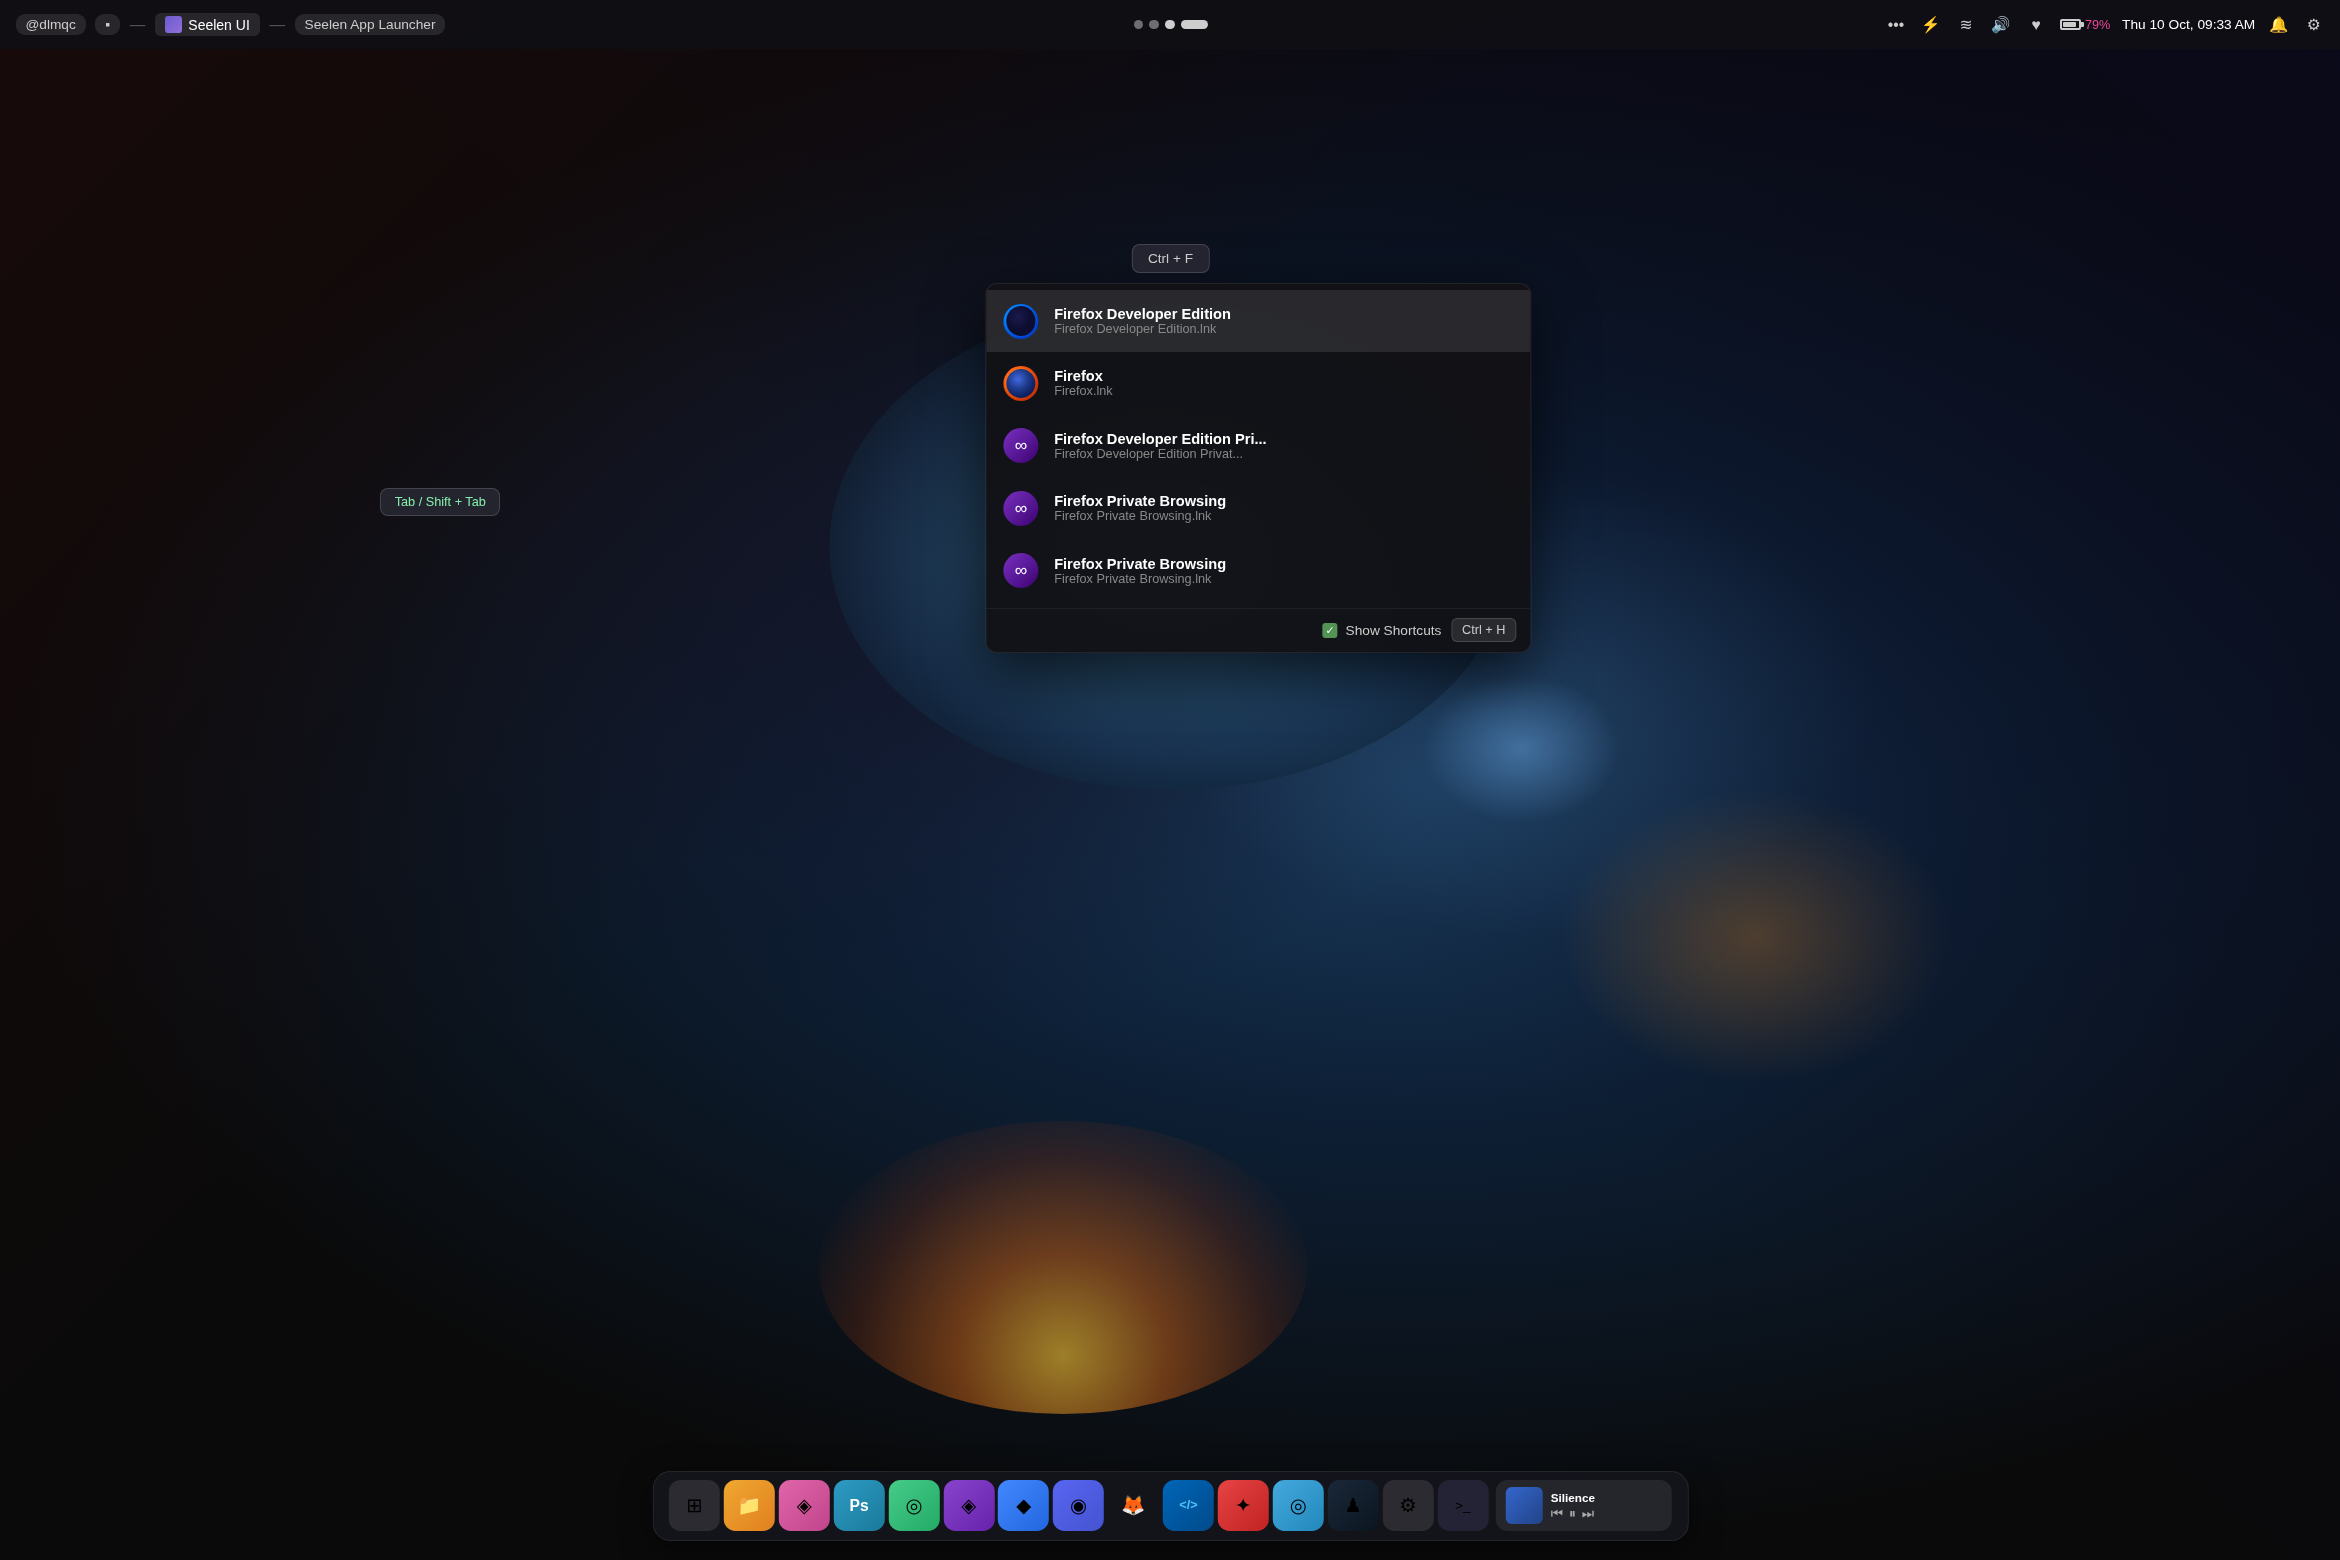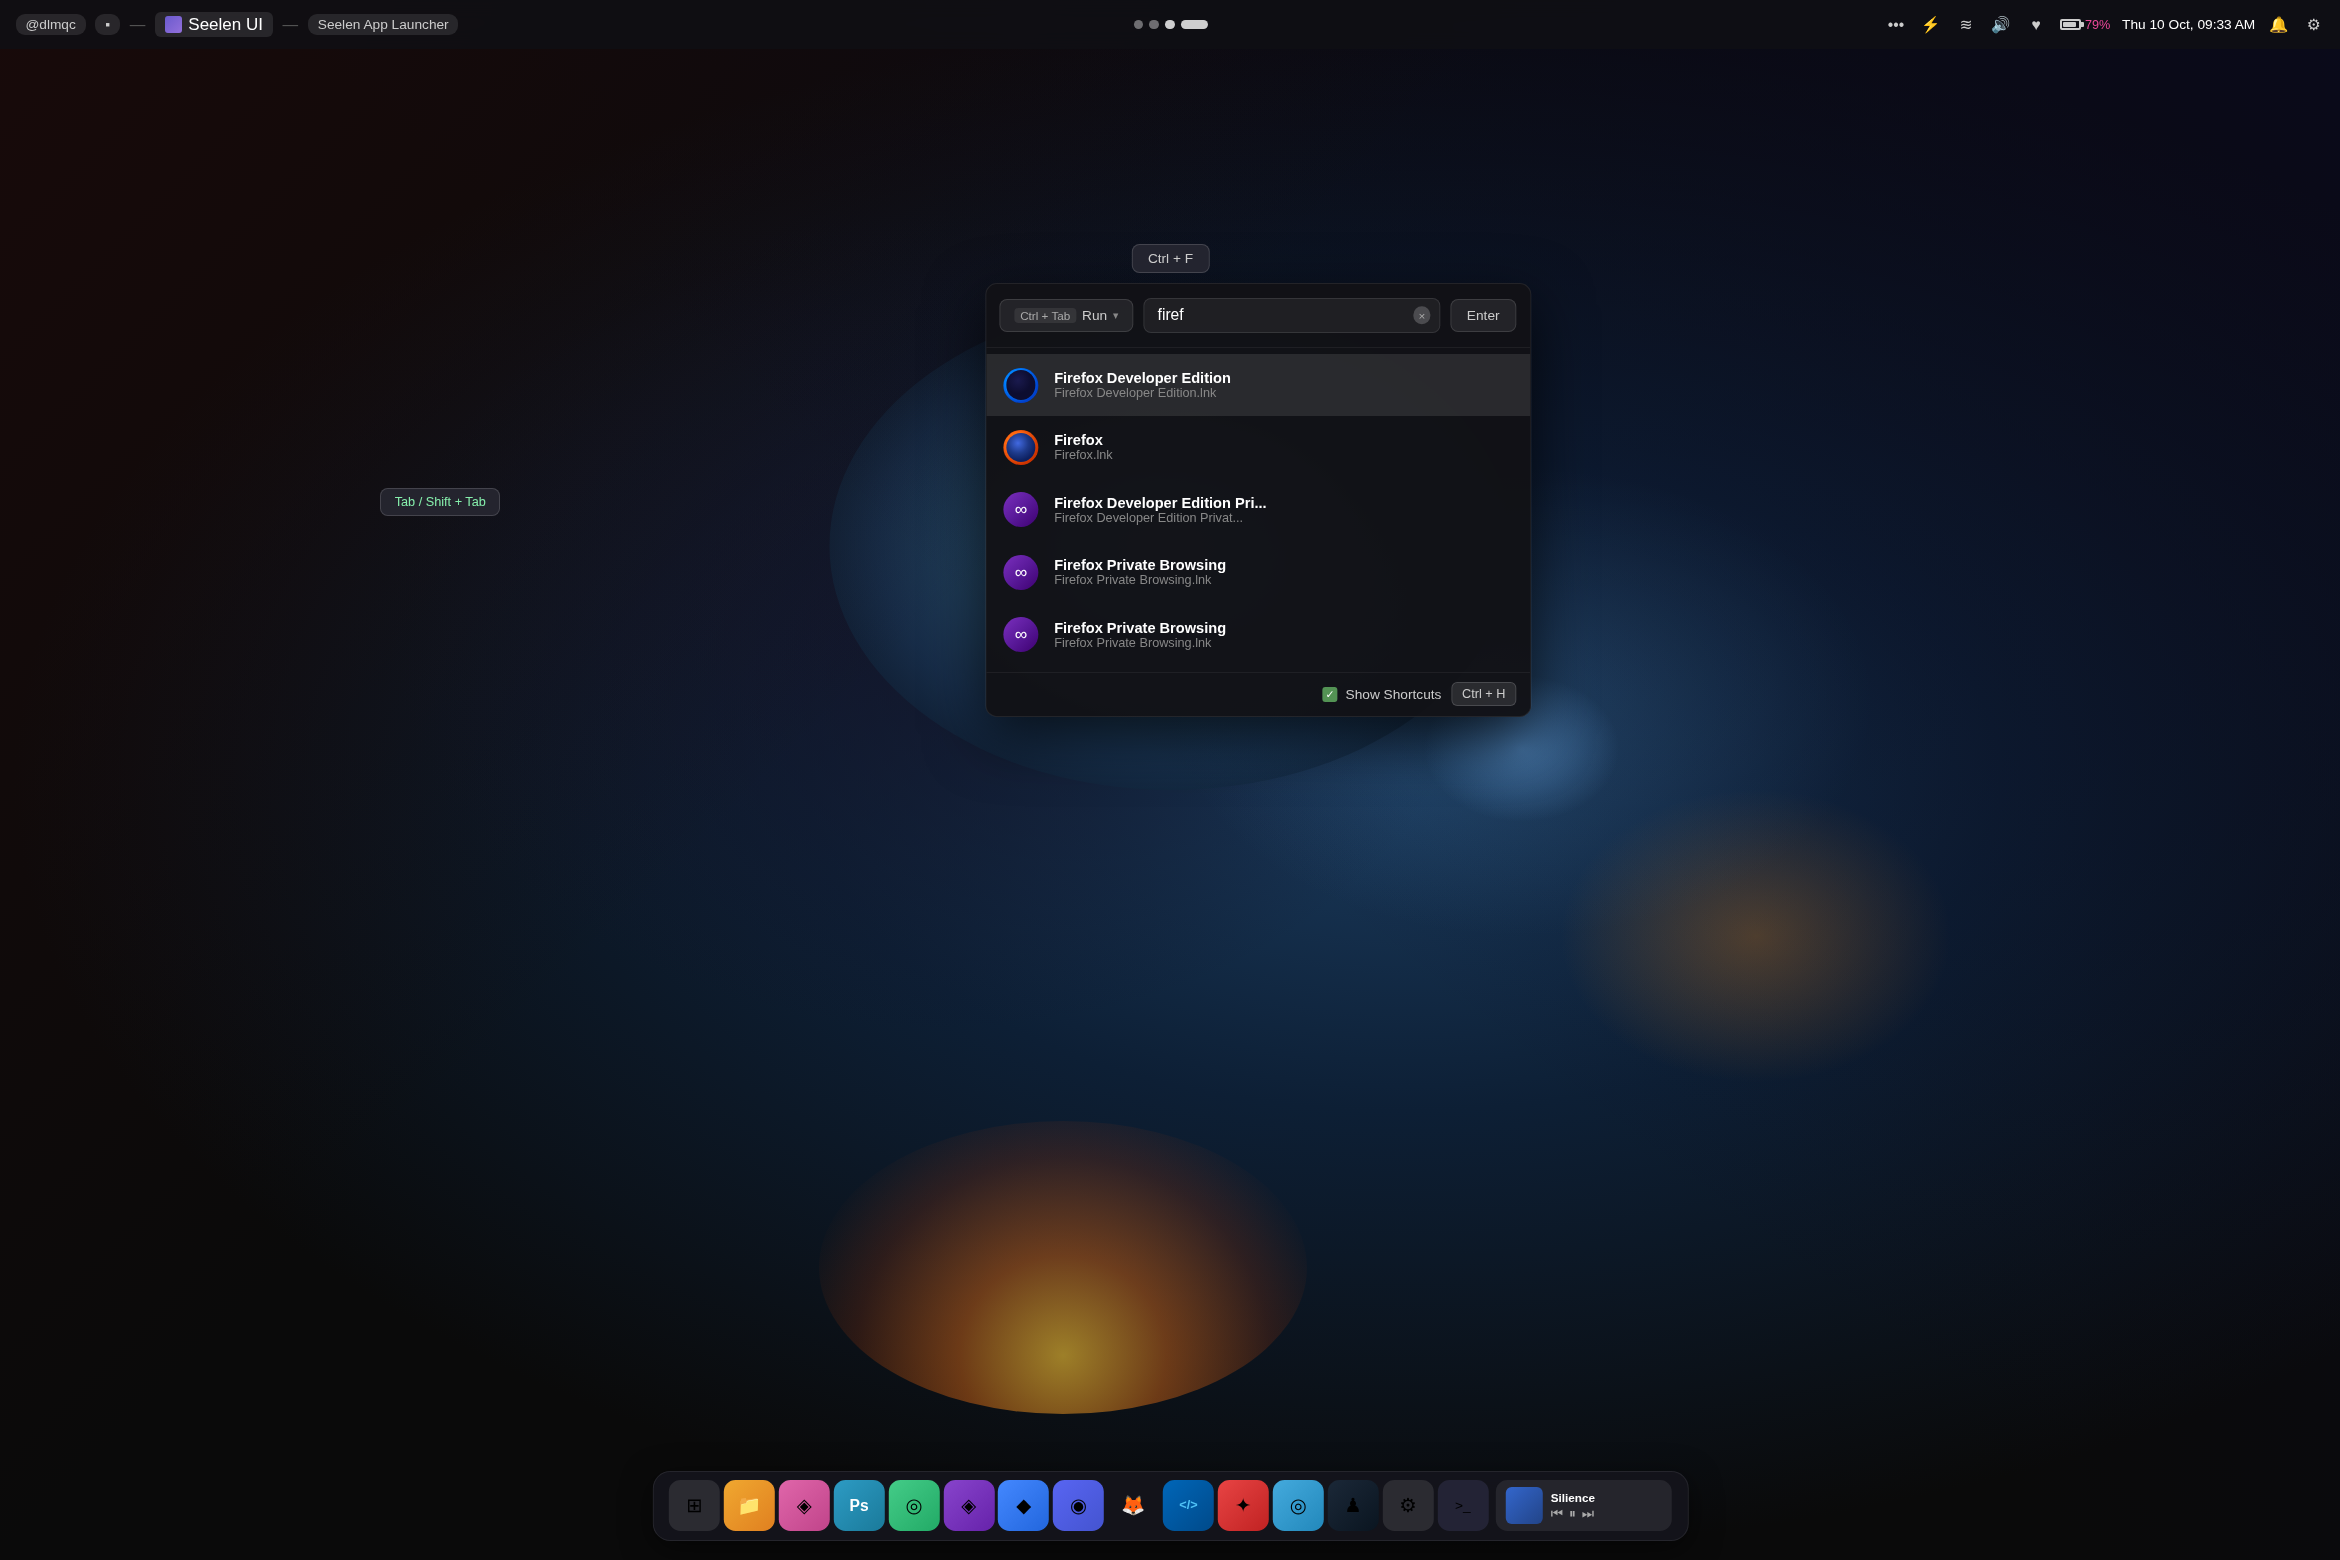--- a/index.html
+++ b/index.html
@@ -112,21 +112,21 @@
     .topbar-separator {
       color: #555;
       font-size: 15.6px;
     }
 
     .topbar-app {
       background: rgba(255,255,255,0.1);
       border-radius: 5.9px;
       padding: 2.9px 9.8px;
       color: #fff;
-      font-size: 17px;
+      font-size: 14px;
       display: flex;
       align-items: center;
       gap: 5.9px;
     }
 
     .topbar-app-icon {
       width: 17.6px;
       height: 17.6px;
       background: linear-gradient(135deg, #6a5acd, #9370db);
       border-radius: 2.9px;
@@ -620,36 +620,20 @@
 <div class="shortcut-hint-top">
   <span>Ctrl + F</span>
 </div>
 
 <div class="shortcut-hint-left">
   <span>Tab / Shift + Tab</span>
 </div>
 
 <div class="launcher-container">
 
-  <div class="launcher-header">
-    <div class="mode-button">
-      <span style="background:rgba(255,255,255,0.08);border-radius:3.9px;padding:1px 5.9px;font-size:11.7px;color:#aaa;">Ctrl + Tab</span>
-      <span>Run</span>
-      <span class="mode-chevron">▾</span>
-    </div>
-    <div class="search-container">
-      <input type="text" class="search-input" value="firef" style="">
-      <div class="search-clear">
-        <span>×</span>
-      </div>
-    </div>
-    <button class="enter-button">
-      <span>Enter</span>
-    </button>
-  </div>
 
   <div class="launcher-results">
 
     <div class="result-item selected">
       <div class="app-icon-container">
         <div class="firefox-dev-icon"></div>
       </div>
       <div class="app-info">
         <div class="app-name">Firefox Developer Edition</div>
         <div class="app-path">Firefox Developer Edition.lnk</div>

